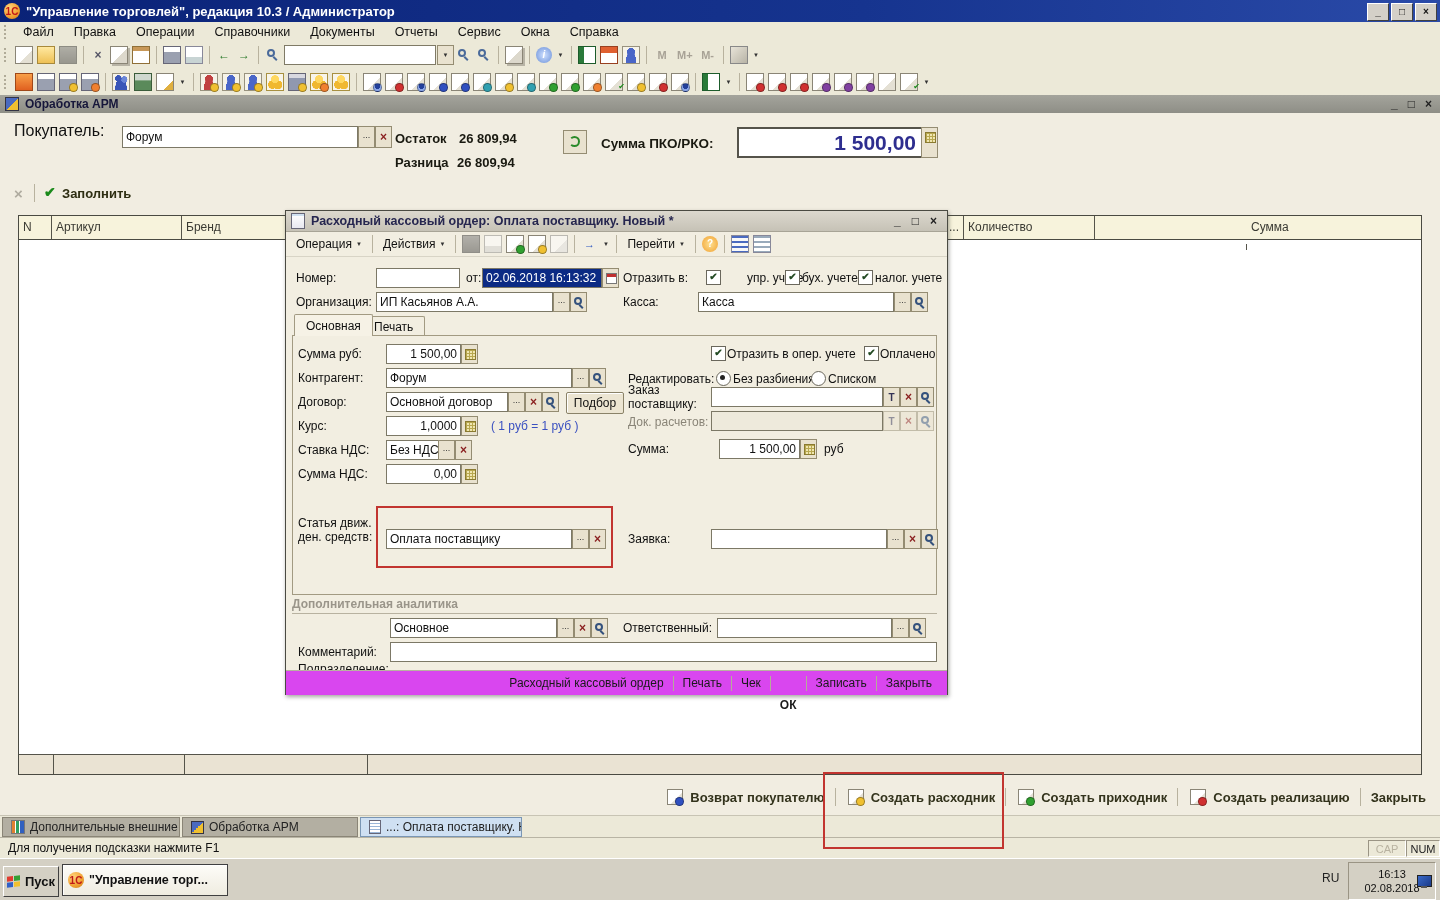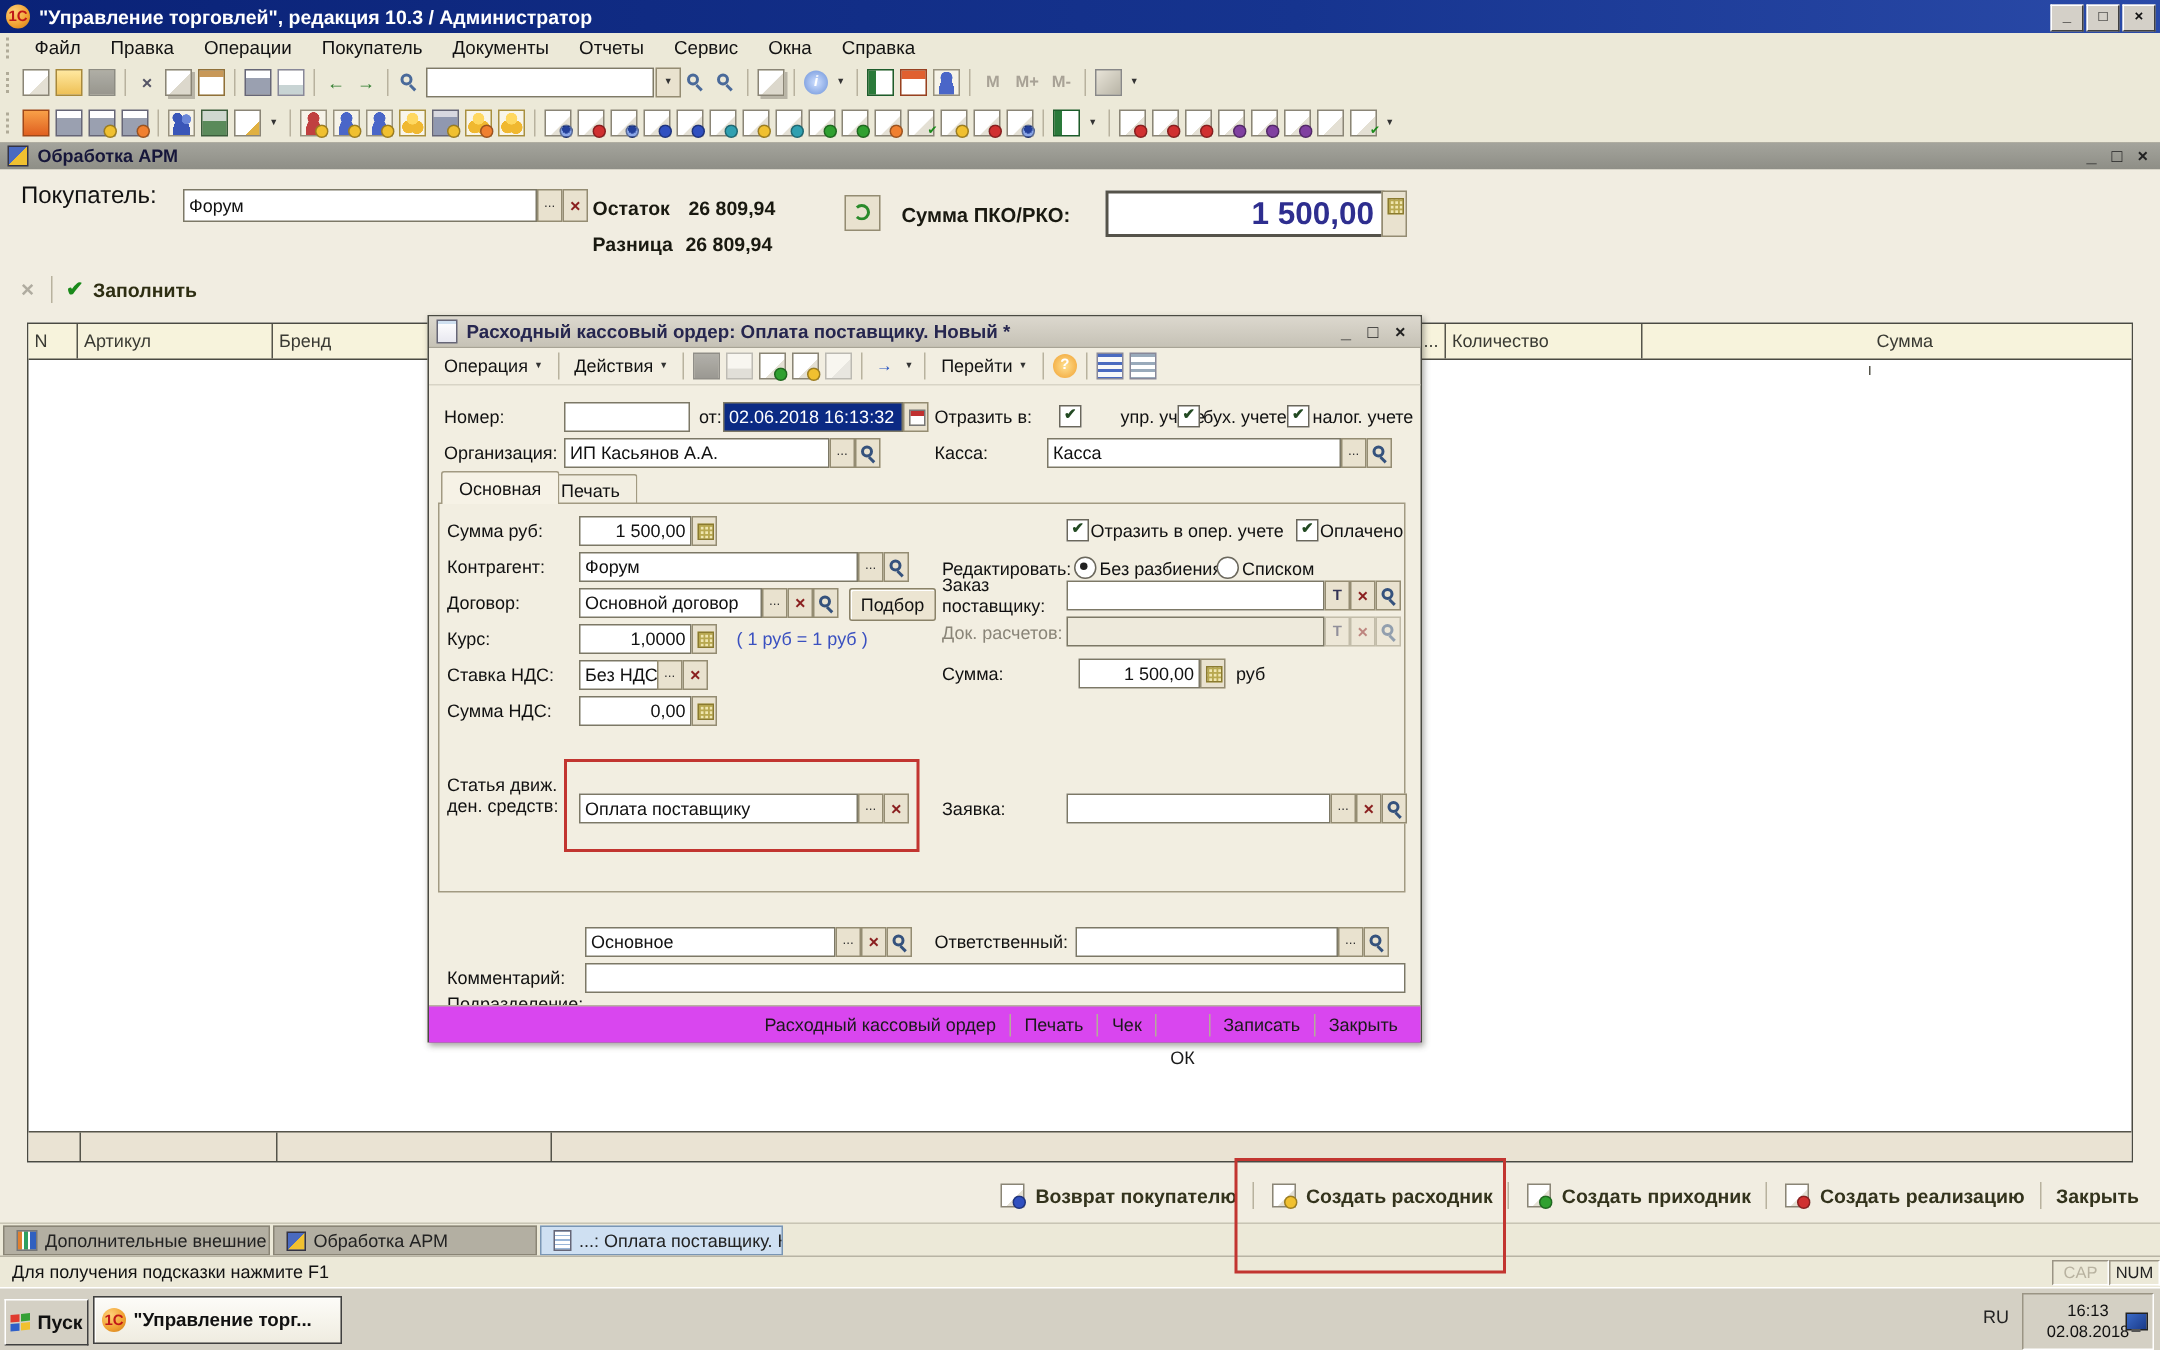--- a/index.html
+++ b/index.html
@@ -133,21 +133,21 @@
     font-size:12px;display:flex;align-items:center;padding:0 11px;box-sizing:border-box;border-radius:2px 2px 0 0;}
   .dtab.active{height:22px;background:#f6f2e6;z-index:2;font-weight:normal;}
   .dpanel{position:absolute;left:6px;top:124px;width:645px;height:260px;border:1px solid #a29a82;box-sizing:border-box;}
   .blue-hint{color:#3a50c0;}
   .graylbl{color:#8a8578;}
   .group-hdr{position:absolute;left:6px;top:386px;width:645px;font-weight:bold;color:#9a958a;font-size:12px;
     border-bottom:1px solid #b8b2a0;padding-bottom:2px;}
   .dlg-footer{position:absolute;left:0;top:459px;width:100%;height:25px;border-top:1px solid #b8b2a0;
     display:flex;align-items:center;justify-content:flex-end;padding-right:6px;box-sizing:border-box;background:#d946ef;}
   .fbtn{font-size:12px;color:#1a1a1a;padding:2px 9px;white-space:nowrap;}
-  .fbtn.bold{font-weight:normal;margin-top:44px;}
+  .fbtn.bold{font-weight:bold;margin-top:44px;}
   .fsep{width:1px;height:15px;background:#b4ad98;}
   .sel{background:#0b2a84;color:#fff;}
   
   .redbox{position:absolute;border:2px solid #c23530;z-index:90;pointer-events:none;}
   
   .wintabs{position:absolute;left:0;top:815px;width:1440px;height:22px;background:#ece9d8;display:flex;gap:2px;padding:1px 0 0 2px;box-sizing:border-box;border-top:1px solid #c8c4b4;}
   .wtab{display:flex;align-items:center;gap:5px;font-size:12px;color:#222;padding:0 8px;border:1px solid #8a8576;background:#b3afa2;box-sizing:border-box;white-space:nowrap;overflow:hidden;}
   .wtab.active{background:#cfe0f2;border-color:#7a96b4;}
   .wt-ic1{width:12px;height:12px;border:1px solid #777;flex:none;
     background:linear-gradient(90deg,#e08030 0 3px,#fff 3px 4px,#30a060 4px 7px,#fff 7px 8px,#3060c0 8px 11px);}
@@ -185,21 +185,21 @@
       <span class="winbtn">□</span>
       <span class="winbtn">×</span>
     </span>
   </div>
 
   <div class="menubar">
     <span class="grip"></span>
     <span class="menu-item">Файл</span>
     <span class="menu-item">Правка</span>
     <span class="menu-item">Операции</span>
-    <span class="menu-item">Покупатель</span>
+    <span class="menu-item">Справочники</span>
     <span class="menu-item">Документы</span>
     <span class="menu-item">Отчеты</span>
     <span class="menu-item">Сервис</span>
     <span class="menu-item">Окна</span>
     <span class="menu-item">Справка</span>
   </div>
 
   <div class="toolbar tb1">
     <span class="grip"></span>
     <span style="display:flex;align-items:center;">
@@ -500,20 +500,21 @@
     <div class="fld num" style="left:433px;top:228px;width:81px;">1 500,00</div>
     <span class="sq calc-btn" style="left:514px;top:228px;"></span>
     <span class="lbl" style="left:538px;top:231px;">руб</span>
 
     <span class="lbl" style="left:342px;top:321px;">Заявка:</span>
     <div class="fld" style="left:425px;top:318px;width:176px;"></div>
     <span class="sq dots-btn" style="left:601px;top:318px;"></span>
     <span class="sq x-btn" style="left:618px;top:318px;"></span>
     <span class="sq lens-btn" style="left:635px;top:318px;"></span>
 
+    <div class="group-hdr">Дополнительная аналитика</div>
     <span class="lbl" style="left:12px;top:410px;margin-top:41px;">Подразделение:</span>
     <div class="fld" style="left:104px;top:407px;width:167px;">Основное</div>
     <span class="sq dots-btn" style="left:271px;top:407px;"></span>
     <span class="sq x-btn" style="left:288px;top:407px;"></span>
     <span class="sq lens-btn" style="left:305px;top:407px;"></span>
     <span class="lbl" style="left:337px;top:410px;">Ответственный:</span>
     <div class="fld" style="left:431px;top:407px;width:175px;"></div>
     <span class="sq dots-btn" style="left:606px;top:407px;"></span>
     <span class="sq lens-btn" style="left:623px;top:407px;"></span>
     <span class="lbl" style="left:12px;top:434px;">Комментарий:</span>

